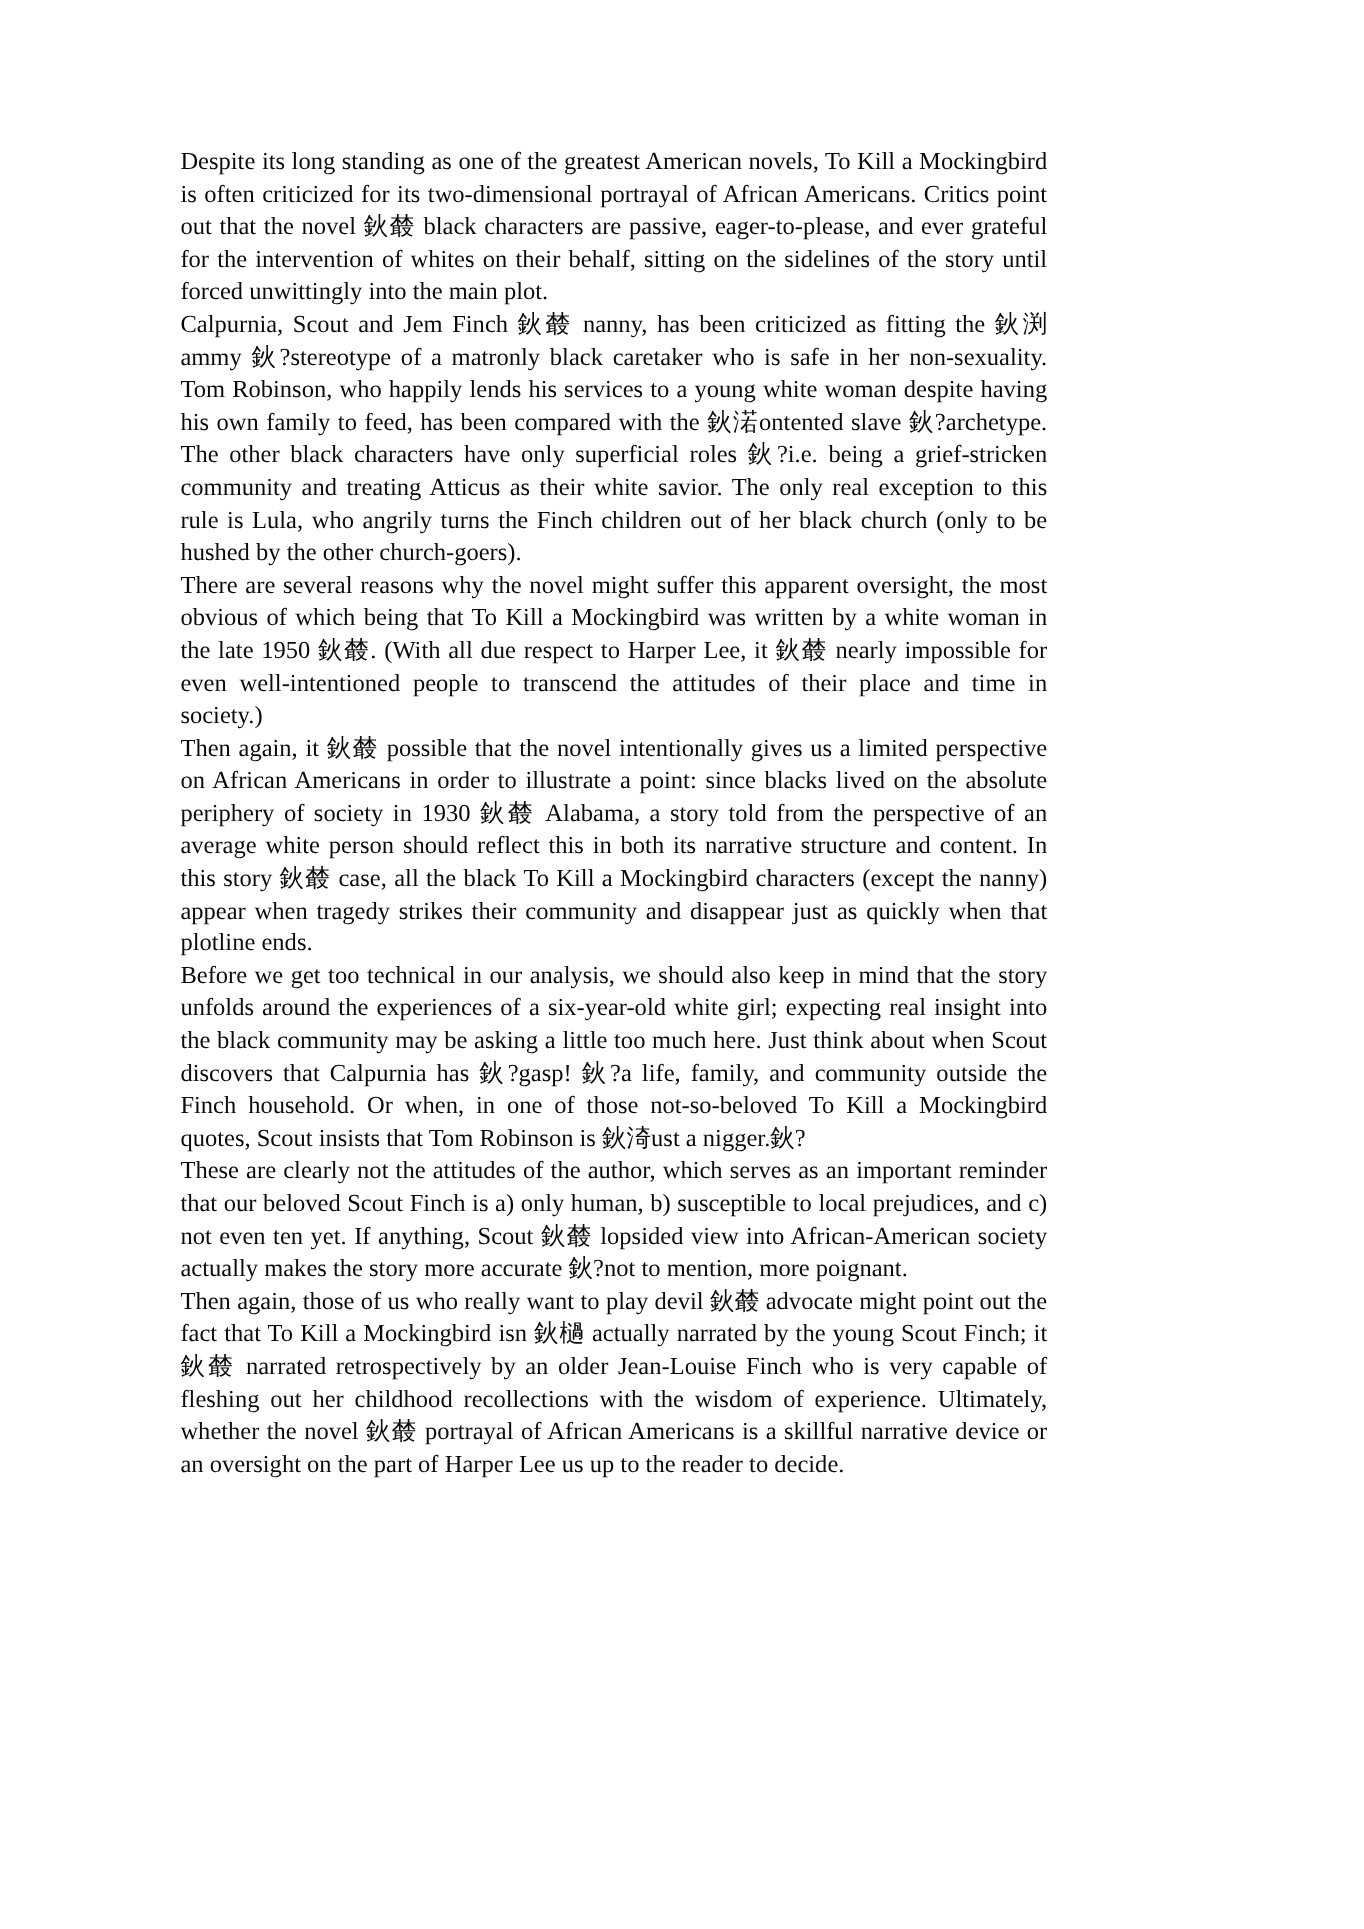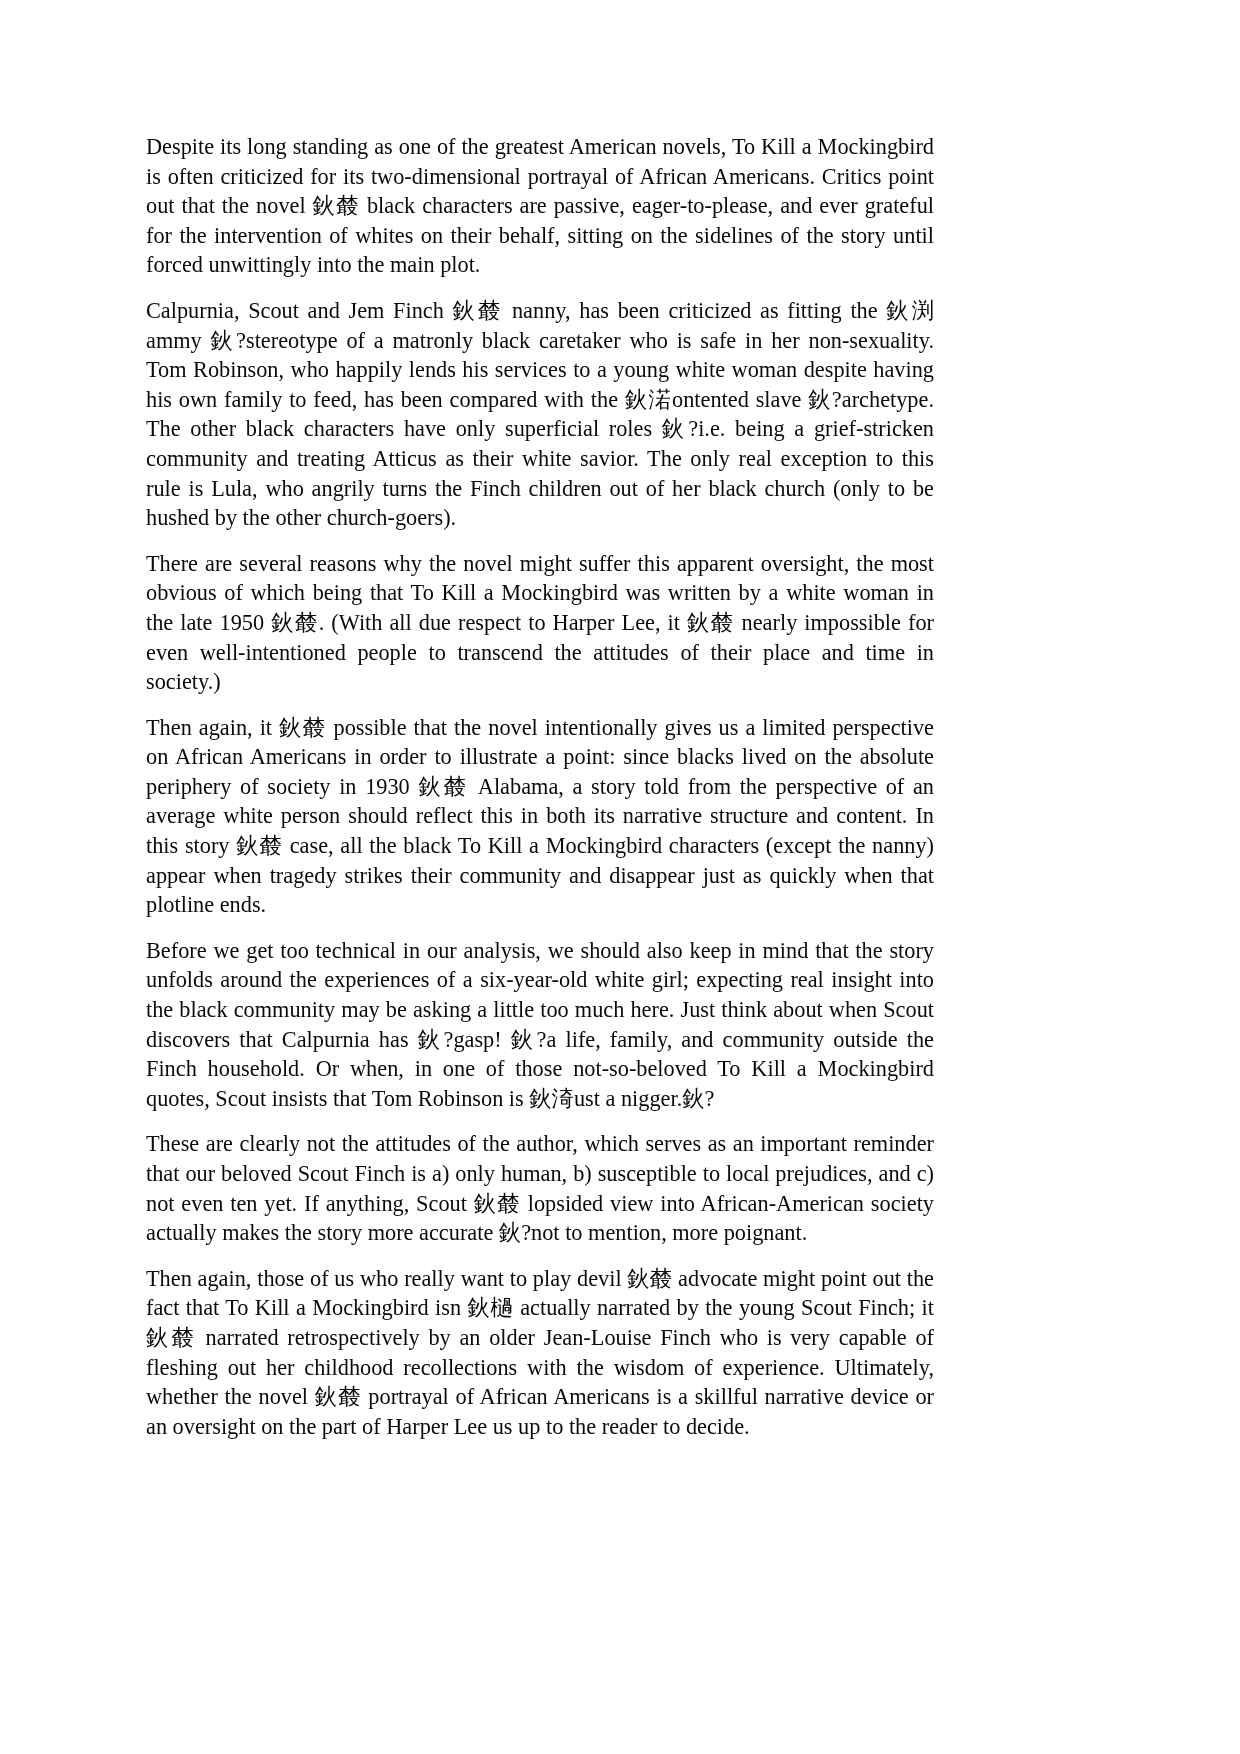--- a/index.html
+++ b/index.html
@@ -16,38 +16,38 @@
   }
   .page {
     position: relative;
     width: 1240px;
     height: 1754px;
     background: #ffffff;
     box-sizing: border-box;
   }
   .text-column {
     position: absolute;
-    left: 146px;
+    left: 164px;
     top: 132px;
     width: 788px;
   }
   .para {
     margin: 0;
     padding: 0;
     text-align: justify;
     text-justify: inter-word;
     font-size: 22.3px;
     line-height: 29.6px;
     letter-spacing: 0.0px;
     word-spacing: 0px;
     color: #0a0a0a;
     hyphens: none;
   }
   .para + .para {
-    margin-top: 16px;
+    margin-top: 0px;
   }
 </style>
 </head>
 <body>
 
 <div class="page">
   <div class="text-column">
     <p class="para">Despite its long standing as one of the greatest American novels, To Kill a Mockingbird is often criticized for its two-dimensional portrayal of African Americans. Critics point out that the novel 鈥樷 black characters are passive, eager-to-please, and ever grateful for the intervention of whites on their behalf, sitting on the sidelines of the story until forced unwittingly into the main plot.</p>
     <p class="para">Calpurnia, Scout and Jem Finch 鈥樷 nanny, has been criticized as fitting the 鈥渕ammy 鈥?stereotype of a matronly black caretaker who is safe in her non-sexuality. Tom Robinson, who happily lends his services to a young white woman despite having his own family to feed, has been compared with the 鈥渃ontented slave 鈥?archetype. The other black characters have only superficial roles 鈥?i.e. being a grief-stricken community and treating Atticus as their white savior. The only real exception to this rule is Lula, who angrily turns the Finch children out of her black church (only to be hushed by the other church-goers).</p>
     <p class="para">There are several reasons why the novel might suffer this apparent oversight, the most obvious of which being that To Kill a Mockingbird was written by a white woman in the late 1950 鈥樷. (With all due respect to Harper Lee, it 鈥樷 nearly impossible for even well-intentioned people to transcend the attitudes of their place and time in society.)</p>

